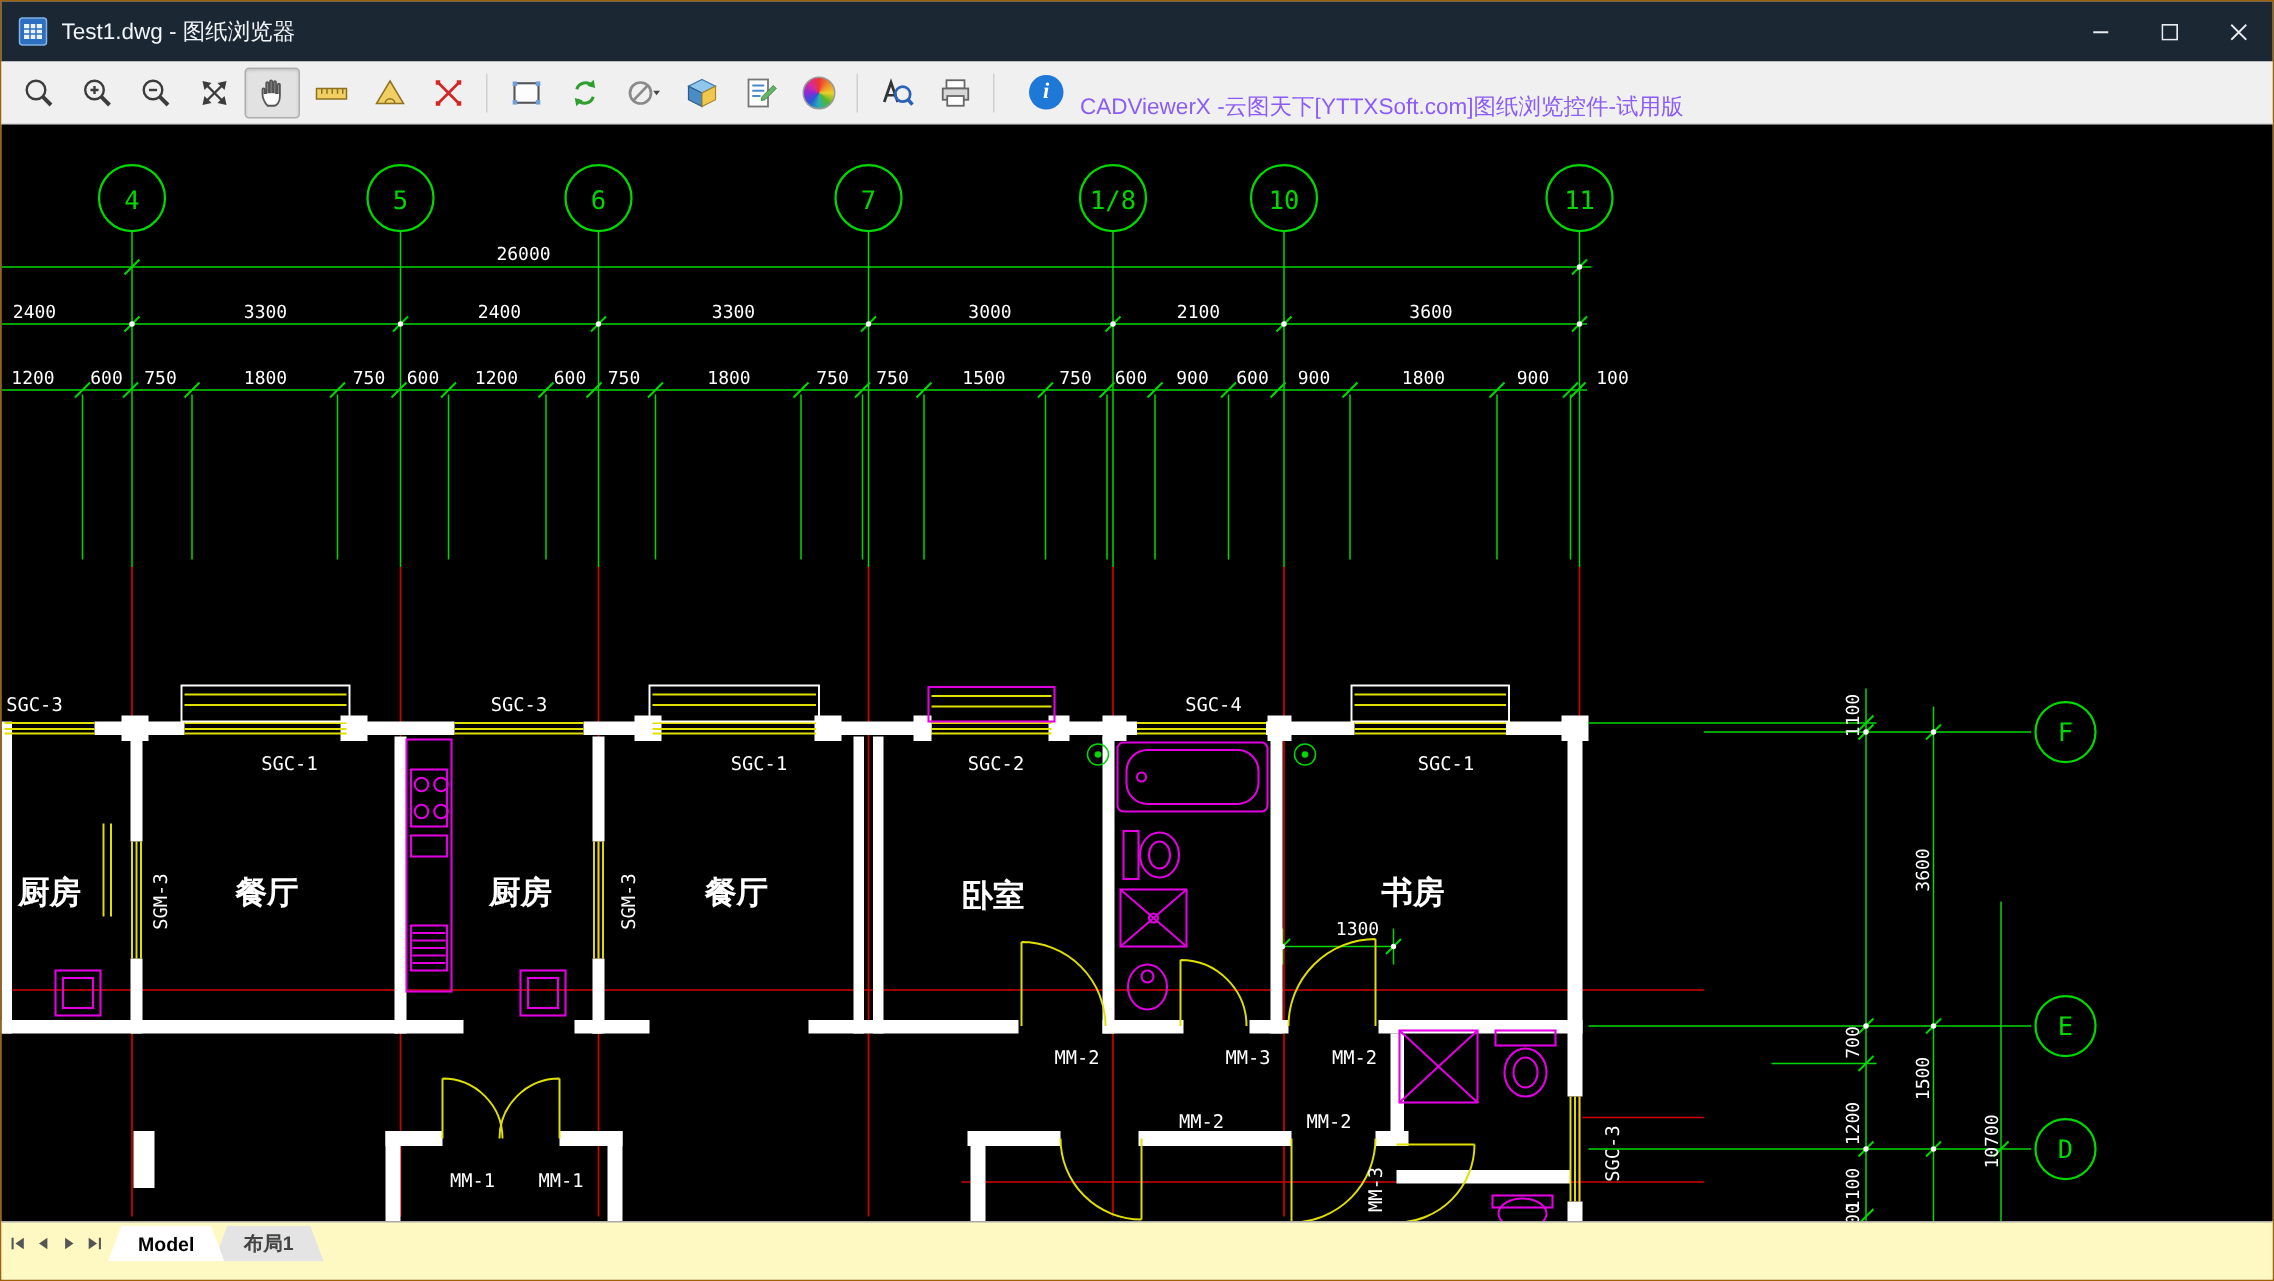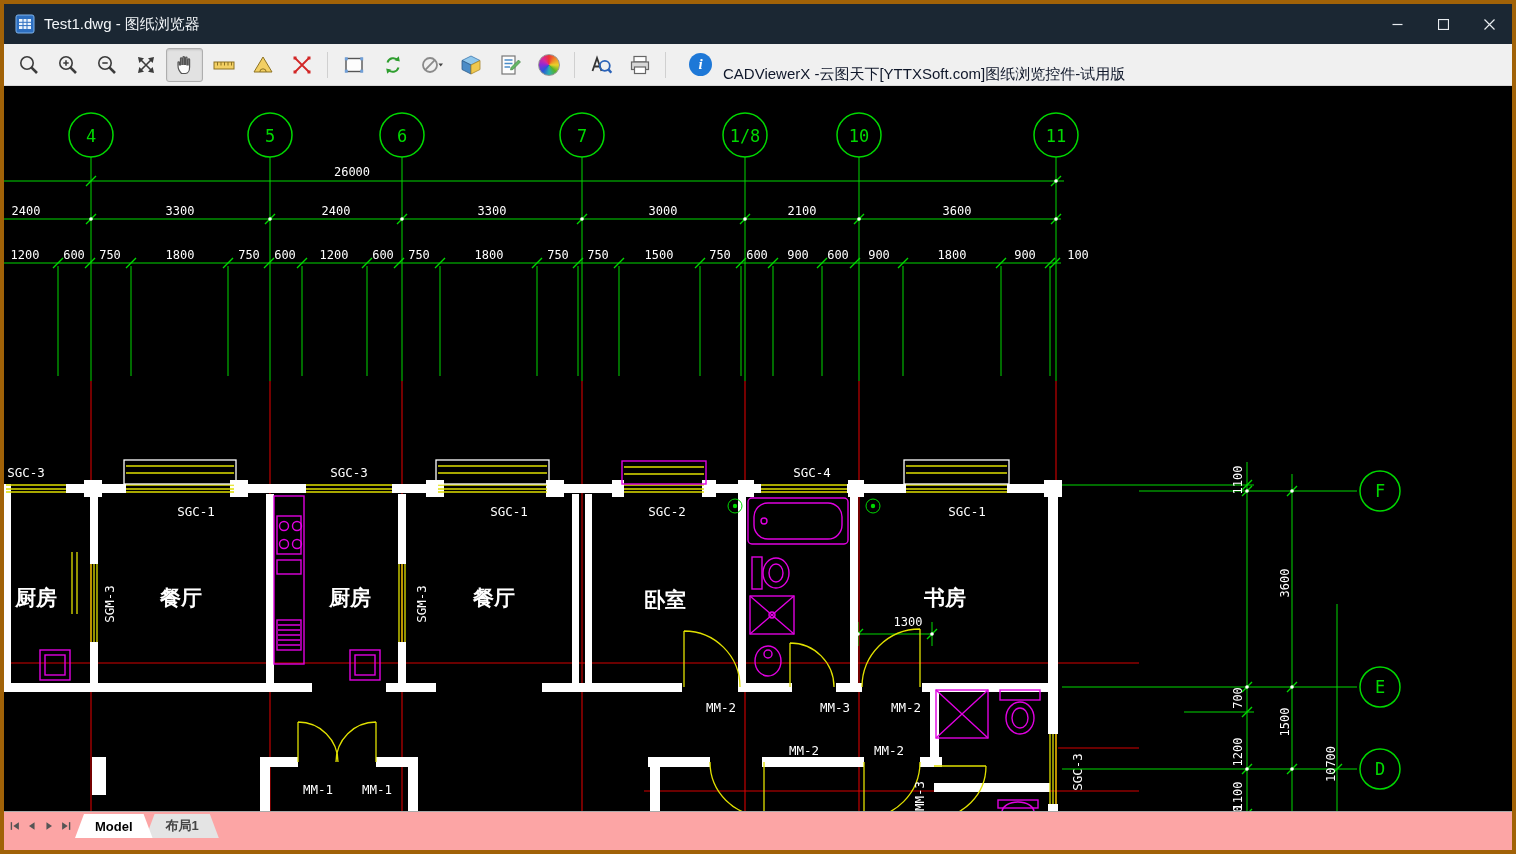--- a/index.html
+++ b/index.html
@@ -1,33 +1,33 @@
 <!DOCTYPE html>
 <html><head>
 <meta charset="utf-8">
 <style>
   * { margin:0; padding:0; box-sizing:border-box; }
   body { width:1516px; height:854px; overflow:hidden; background:#333; font-family:"Liberation Sans",sans-serif; }
-  .window { width:1516px; height:854px; display:flex; flex-direction:column; border:4px solid #a16207; background:#f0f0f0; }
+  .window { width:1516px; height:854px; display:flex; flex-direction:column; border:1px solid #a16207; background:#f0f0f0; }
 
   
   .titlebar { flex:0 0 40px; background:#1b2733; display:flex; align-items:center; color:#fff; }
   .title-left { display:flex; align-items:center; gap:9px; padding-left:11px; flex:1; }
   .title-text { font-size:15px; color:#f2f5f8; }
   .win-controls { display:flex; height:100%; }
   .wc { width:46px; height:100%; background:transparent; border:none; display:flex; align-items:center; justify-content:center; cursor:default; }
 
   
   .toolbar { flex:0 0 42px; background:#f0f0f0; border-bottom:1px solid #d8d8d8; display:flex; align-items:center; padding:0 6px; gap:2px; }
   .tbtn { width:37px; height:34px; border:1px solid transparent; background:transparent; border-radius:3px; display:flex; align-items:center; justify-content:center; gap:1px; }
   .tbtn.active { background:#e2e2e2; border-color:#aeaeae; box-shadow:inset 0 1px 2px rgba(0,0,0,.15); }
   .sep { width:1px; height:26px; background:#d0d0d0; margin:0 5px; flex:0 0 1px; }
   .brand-area { display:flex; align-items:center; gap:11px; margin-left:16px; }
   .info-badge { width:23px; height:23px; border-radius:50%; background:#1e78d7; color:#fff; font:italic bold 15px "Liberation Serif",serif; display:flex; align-items:center; justify-content:center; }
-  .brand-text { font-size:15px; color:#0f172a;margin-top:20px; }
+  .brand-text { font-size:15px; color:#8b5cf6;margin-top:20px; }
   .wheel { width:22px; height:22px; border-radius:50%; background:conic-gradient(#e33,#ee8a2a,#ead22a,#56b32b,#2ab0b0,#2a57d7,#8a2ad7,#d72a9b,#e33); border:1px solid #999; }
 
   
   .canvas { flex:1 1 auto; background:#000; position:relative; overflow:hidden; }
   .canvas svg { display:block; }
 
   text { user-select:none; }
   .t-dim  { fill:#fff; font:12px "DejaVu Sans Mono",monospace; text-anchor:middle; }
   .t-lbl  { fill:#fff; font:12.5px "DejaVu Sans Mono",monospace; text-anchor:middle; }
   .t-room { fill:#fff; font-weight:bold; font-size:21px; font-family:"DejaVu Sans",sans-serif; text-anchor:middle; }
@@ -38,21 +38,21 @@
   .yl { stroke:#e0e000; stroke-width:1.3; fill:none; }
   .ml { stroke:#e000e0; stroke-width:1.4; fill:none; }
   .wl { fill:#ffffff; }
   .wline { stroke:#fff; stroke-width:1.3; fill:none; }
 
   
   .is { stroke:#3c3c3c; stroke-width:1.6; fill:none; }
   .is-thick { stroke:#3c3c3c; stroke-width:2.6; fill:none; }
 
   
-  .tabbar { flex:0 0 39px; background:#fca5a5; border-top:1px solid #a9a9a9; display:flex; align-items:flex-start; padding:2px 2px 0 2px; }
+  .tabbar { flex:0 0 39px; background:#fef9c3; border-top:1px solid #a9a9a9; display:flex; align-items:flex-start; padding:2px 2px 0 2px; }
   .navcluster { display:flex; align-items:center; height:24px; }
   .navbtn { width:17px; height:22px; background:transparent; border:none; display:flex; align-items:center; justify-content:center; }
   .tabs { display:flex; margin-left:8px; }
   .tab { height:24px; padding:0 20px; display:flex; align-items:center; font-size:13px; color:#444; background:#e4e4e4; clip-path:polygon(0 100%, 9px 0, calc(100% - 9px) 0, 100% 100%); margin-left:-7px; cursor:default;font-weight:bold; }
   .tab.active { background:#ffffff; color:#000; font-weight:bold; z-index:2; position:relative; }
 </style>
 </head>
 <body>
 
 <div class="window">

